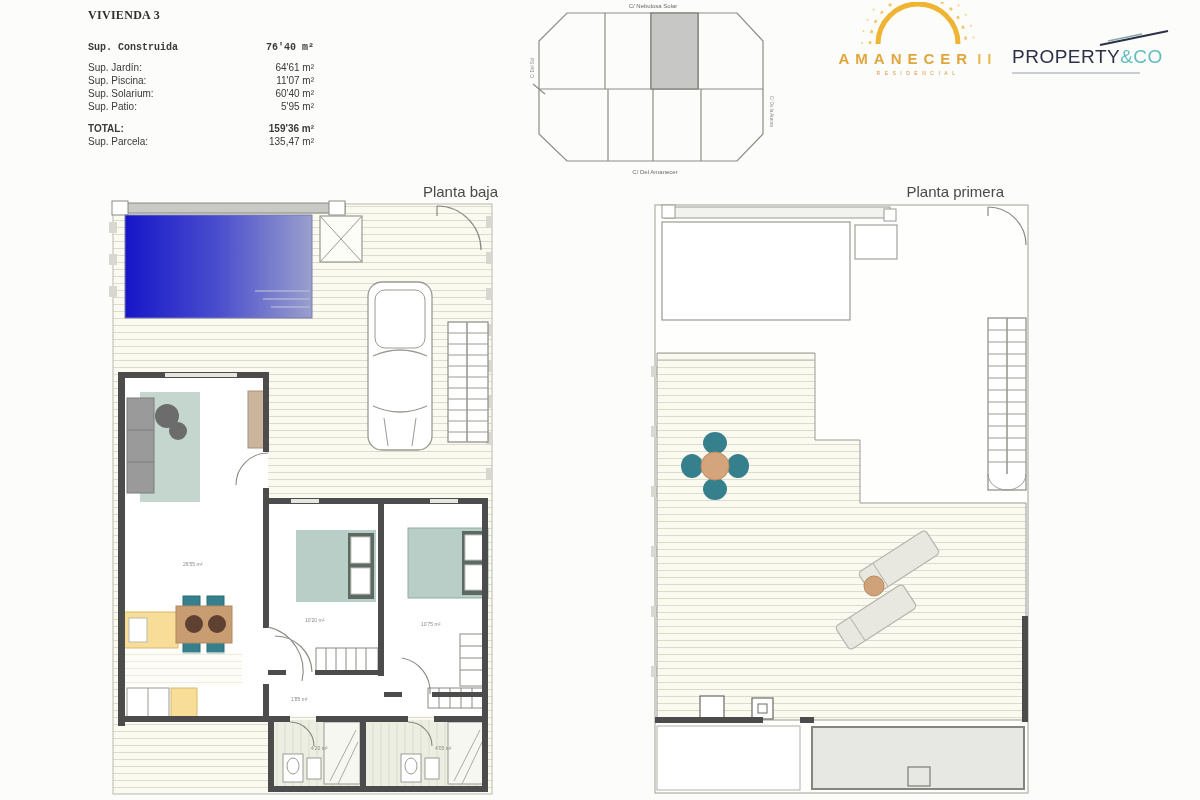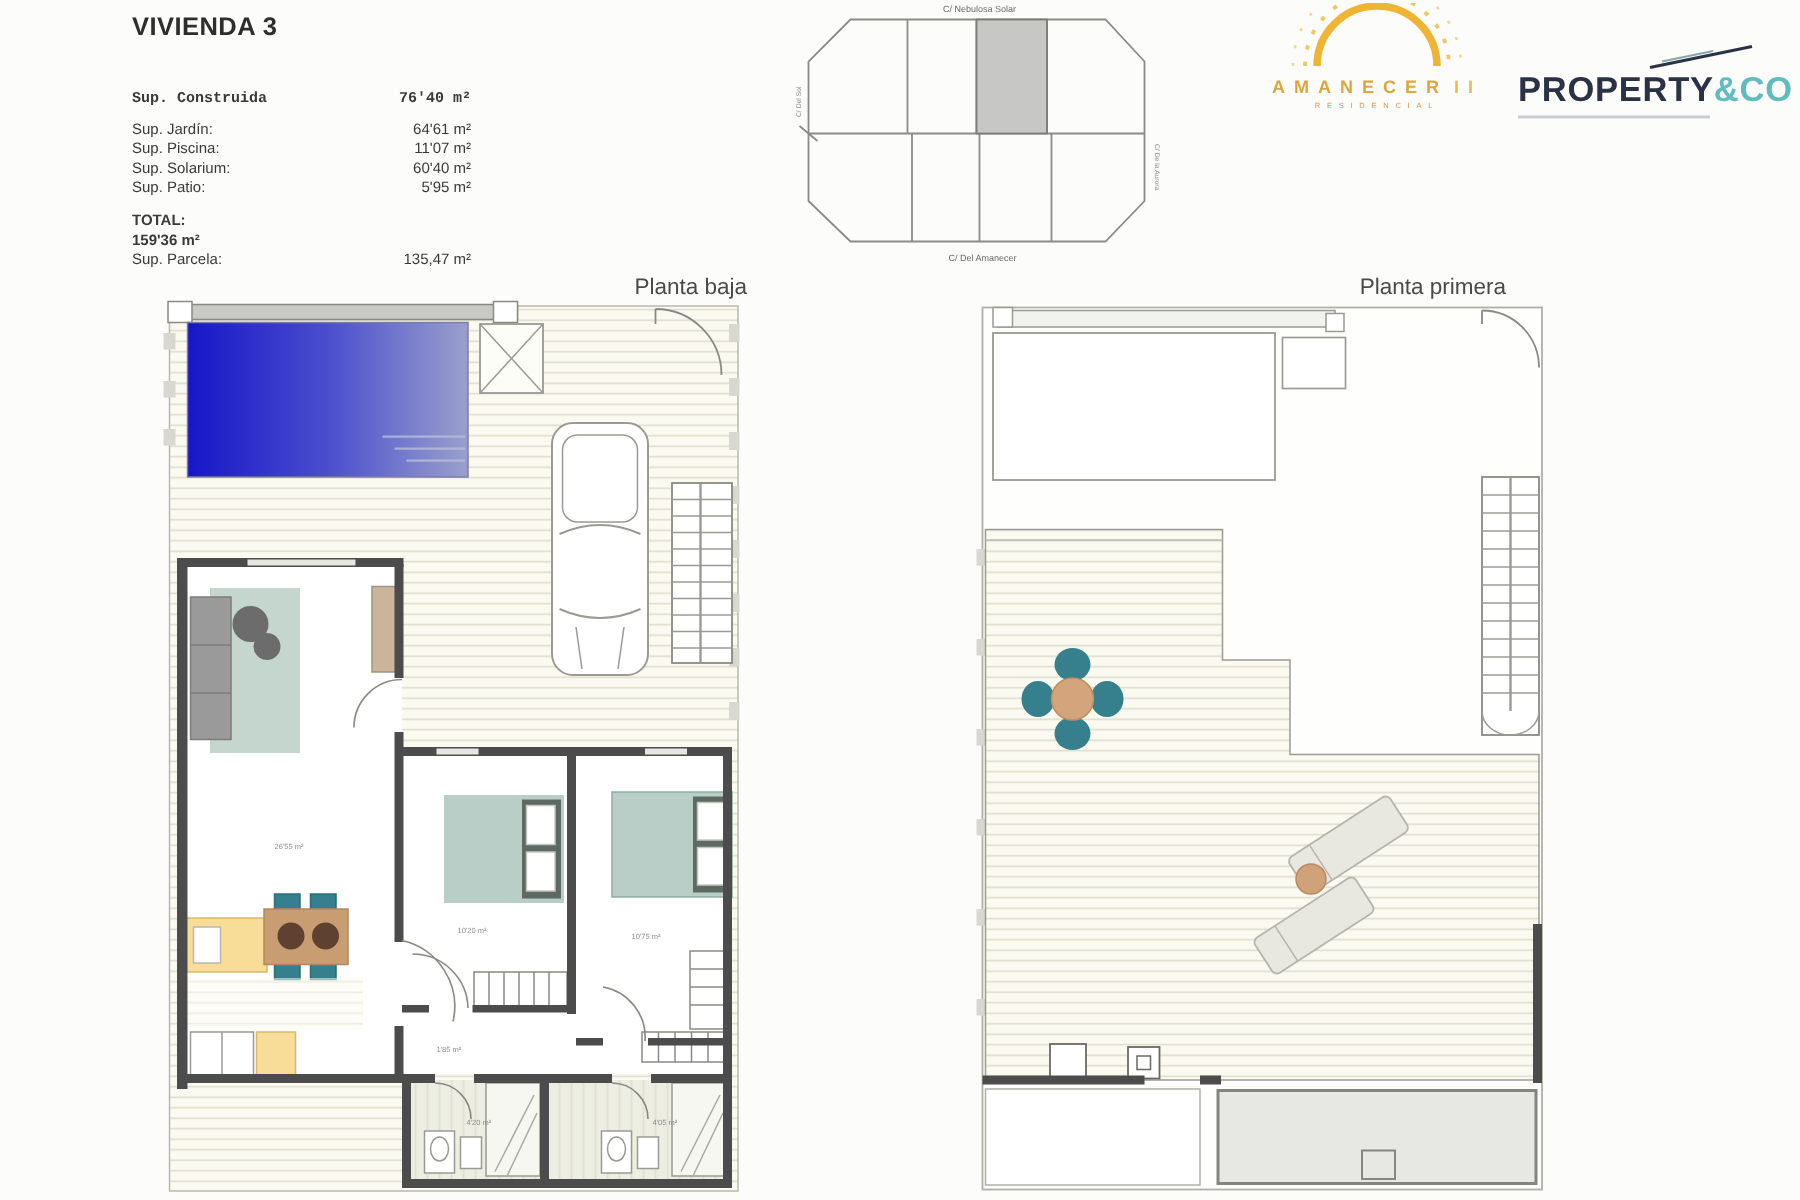--- a/index.html
+++ b/index.html
@@ -2,35 +2,35 @@
 <html><head>
 <meta charset="utf-8">
 <style>
   html,body{margin:0;padding:0;background:#e8e8e8;}
   #canvas{
     position:relative;width:1200px;height:800px;overflow:hidden;
     background:#fcfcfa;font-family:"Liberation Sans",sans-serif;color:#3a3a3a;
   }
   
   .info{position:absolute;left:88px;top:8px;width:226px;font-size:10px;}
-  .info .title{font-weight:bold;font-size:17px;color:#2e2e2e;margin-bottom:32px;letter-spacing:.3px;}
+  .info .title{font-weight:bold;font-size:12px;color:#2e2e2e;margin-bottom:18px;letter-spacing:.3px;font-family:Liberation Serif, serif;}
   .inforow{display:flex;justify-content:space-between;line-height:13px;}
   .inforow.bold{font-weight:bold;margin-bottom:7px;font-family:Liberation Mono, monospace;}
-  .inforow.total{font-weight:bold;margin-top:9px;flex-direction:column;}
+  .inforow.total{font-weight:bold;margin-top:9px;}
   .inforow.parcela{}
   
   .caption{position:absolute;font-size:15px;color:#4a4a4a;}
   
   .amanecer{position:absolute;left:818px;top:2px;width:200px;text-align:center;}
-  .amanecer .word{font-size:12px;font-weight:bold;color:#dfa63c;letter-spacing:6px;white-space:nowrap;}
+  .amanecer .word{font-size:15px;font-weight:bold;color:#dfa63c;letter-spacing:6px;white-space:nowrap;}
   .amanecer .word .suffix{color:#e8bc55;margin-left:4px;}
   .amanecer .sub{font-size:5px;letter-spacing:4.5px;color:#e0923f;margin-top:3px;}
   
   .property{position:absolute;left:1012px;top:28px;width:170px;}
-  .property .word{font-size:23px;font-weight:bold;color:#2b3147;letter-spacing:.5px;white-space:nowrap;}
+  .property .word{font-size:19px;font-weight:normal;color:#2b3147;letter-spacing:.5px;white-space:nowrap;}
   .property .word .suffix{color:#61bcc0;}
   .property .tagline-bar{margin-top:4px;height:2px;width:128px;background:#b9bdc6;opacity:.75;}
   .plan-svg{position:absolute;}
   text{font-family:"Liberation Sans",sans-serif;}
 </style>
 </head>
 <body>
 
 <div id="canvas">
 

